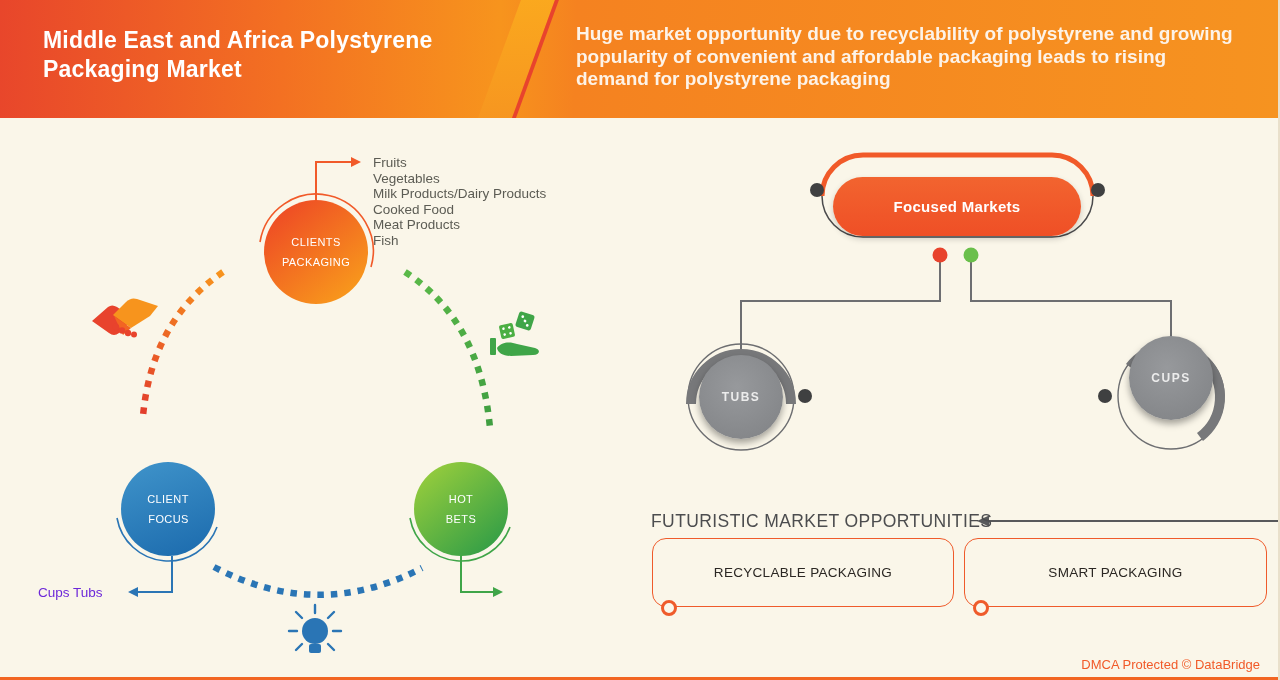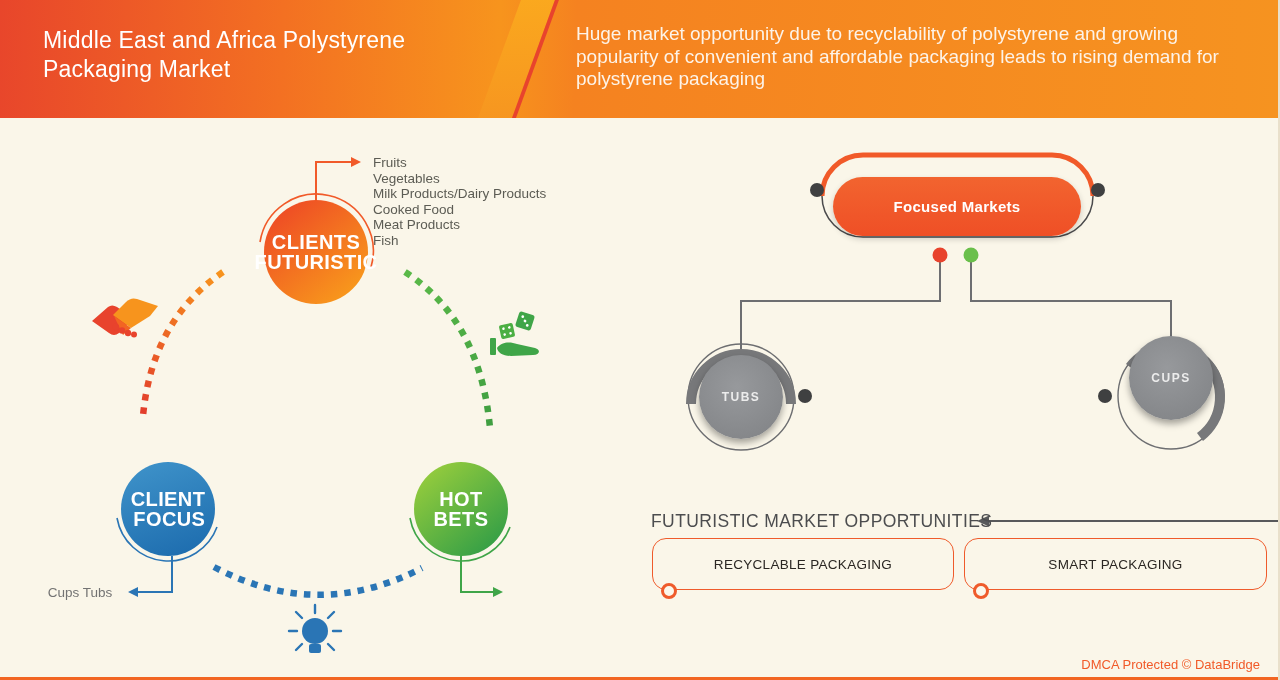--- a/index.html
+++ b/index.html
@@ -6,51 +6,51 @@
   html,body { width:1280px; height:680px; }
   body { font-family:"Liberation Sans", sans-serif; }
   .stage { position:relative; width:1280px; height:680px; background:#faf6e9; overflow:hidden; border-right:2px solid #e9e0cb; }
 
   
   .header { position:absolute; left:0; top:0; width:1280px; height:118px;
     background:linear-gradient(92deg,#e8462b 0%, #f37022 22%, #f7941d 39%, #f58220 45%, #f69320 100%); overflow:hidden; }
   .header-stripe { position:absolute; left:498px; top:-12px; width:38px; height:150px;
     transform:skewX(-20deg); background:linear-gradient(180deg,#fbaa1e,#f69320);
     border-right:4px solid #e8432d; }
-  .header-title { position:absolute; left:43px; top:26px; color:#ffffff; font-size:23px; font-weight:normal; line-height:29px; letter-spacing:0.2px; }
-  .header-sub { position:absolute; left:576px; top:23px; width:660px; color:#fdf3e8; font-size:19px; font-weight:400; line-height:22.5px; }
+  .header-title { position:absolute; left:43px; top:26px; color:#ffffff; font-size:23px; font-weight:bold; line-height:29px; letter-spacing:0.2px; }
+  .header-sub { position:absolute; left:576px; top:23px; width:660px; color:#fdf3e8; font-size:19px; font-weight:700; line-height:22.5px; }
 
   
   svg.overlay { position:absolute; left:0; top:0; width:1280px; height:680px; pointer-events:none; z-index:1; }
 
   
   .node { position:absolute; border-radius:50%; display:flex; align-items:center; justify-content:center;
     text-align:center; color:#fff; z-index:2; }
-  .node .lbl { font-size:20px; font-weight:700; line-height:20px; letter-spacing:0.4px; }
+  .node .lbl { font-size:11px; font-weight:400; line-height:20px; letter-spacing:0.4px; }
   .cp { left:264px; top:200px; width:104px; height:104px; background:linear-gradient(140deg,#ee4a25 10%,#f9a01b 95%); }
   .cf { left:121px; top:462px; width:94px; height:94px; background:linear-gradient(160deg,#3e92c9 5%,#1d6cae 95%);text-align:right; }
   .hb { left:414px; top:462px; width:94px; height:94px; background:linear-gradient(140deg,#9ccf3c 5%,#2c9b47 95%); }
   .gray-node { background:radial-gradient(circle at 45% 38%, #97999c 0%, #85878a 75%); box-shadow:0 4px 7px rgba(0,0,0,0.35); }
   .tubs { left:699px; top:355px; width:84px; height:84px; }
   .cups { left:1129px; top:336px; width:84px; height:84px; }
   .gray-node .lbl { font-size:12px; font-weight:700; letter-spacing:1.5px; color:#ececec; }
 
   
   .list { position:absolute; left:373px; top:155px; font-size:13.5px; line-height:15.5px; color:#5c5c54; z-index:2; }
-  .cups-tubs { position:absolute; left:38px; top:585px; width:84px; text-align:center; font-size:13.5px; color:#737373; z-index:2; }
+  .cups-tubs { position:absolute; left:38px; top:585px; width:84px; text-align:left; font-size:13.5px; color:#6d28d9; z-index:2; }
   .hb-target { position:absolute; left:504px; top:584px; font-size:13.5px; line-height:15.5px; color:#55565c; z-index:2; }
 
   
   .pill { position:absolute; left:833px; top:177px; width:248px; height:59px; border-radius:30px;
     background:linear-gradient(180deg,#f2642f,#ef4f26); box-shadow:0 3px 6px rgba(0,0,0,0.18);
     display:flex; align-items:center; justify-content:center; color:#fff; font-size:15px; font-weight:bold; z-index:2; letter-spacing:0.3px; }
 
   
   .fmo-heading { position:absolute; left:651px; top:511px; font-size:17.5px; color:#4c4d4f; letter-spacing:0.4px; z-index:2; }
-  .fmo-box { position:absolute; top:538px; height:52px; border:1.5px solid #ef5b2b; border-radius:14px;
+  .fmo-box { position:absolute; top:538px; height:69px; border:1.5px solid #ef5b2b; border-radius:14px;
     display:flex; align-items:center; justify-content:center; font-size:13.5px; letter-spacing:0.3px;
     color:#2b2723; z-index:2; background:transparent; }
   .fmo-box .corner-dot { position:absolute; left:8px; bottom:-10px; width:16px; height:16px; border-radius:50%;
     background:#fbf7eb; border:3px solid #ef5b2b; }
   .box1 { left:652px; width:302px; }
   .box2 { left:964px; width:303px; }
 
   .dmca { position:absolute; right:18px; bottom:8px; font-size:13px; color:#f15a29; z-index:2; }
   .bottom-bar { position:absolute; left:0; bottom:0; width:1280px; height:3px; background:#f26522; z-index:3; }
 </style>
@@ -168,21 +168,21 @@
 
     <g>
       <line x1="989" y1="521" x2="1280" y2="521" stroke="#58595b" stroke-width="2"></line>
       <polygon points="989,515.5 977,521 989,526.5" fill="#58595b"></polygon>
     </g>
   </svg>
 
   <div class="node cp">
     <div class="lbl">
       <span>CLIENTS</span><br>
-      <span>FUTURISTIC</span>
+      <span>PACKAGING</span>
     </div>
   </div>
 
   <div class="list">
     <div>Fruits</div>
     <div>Vegetables</div>
     <div>Milk Products/Dairy Products</div>
     <div>Cooked Food</div>
     <div>Meat Products</div>
     <div>Fish</div>

